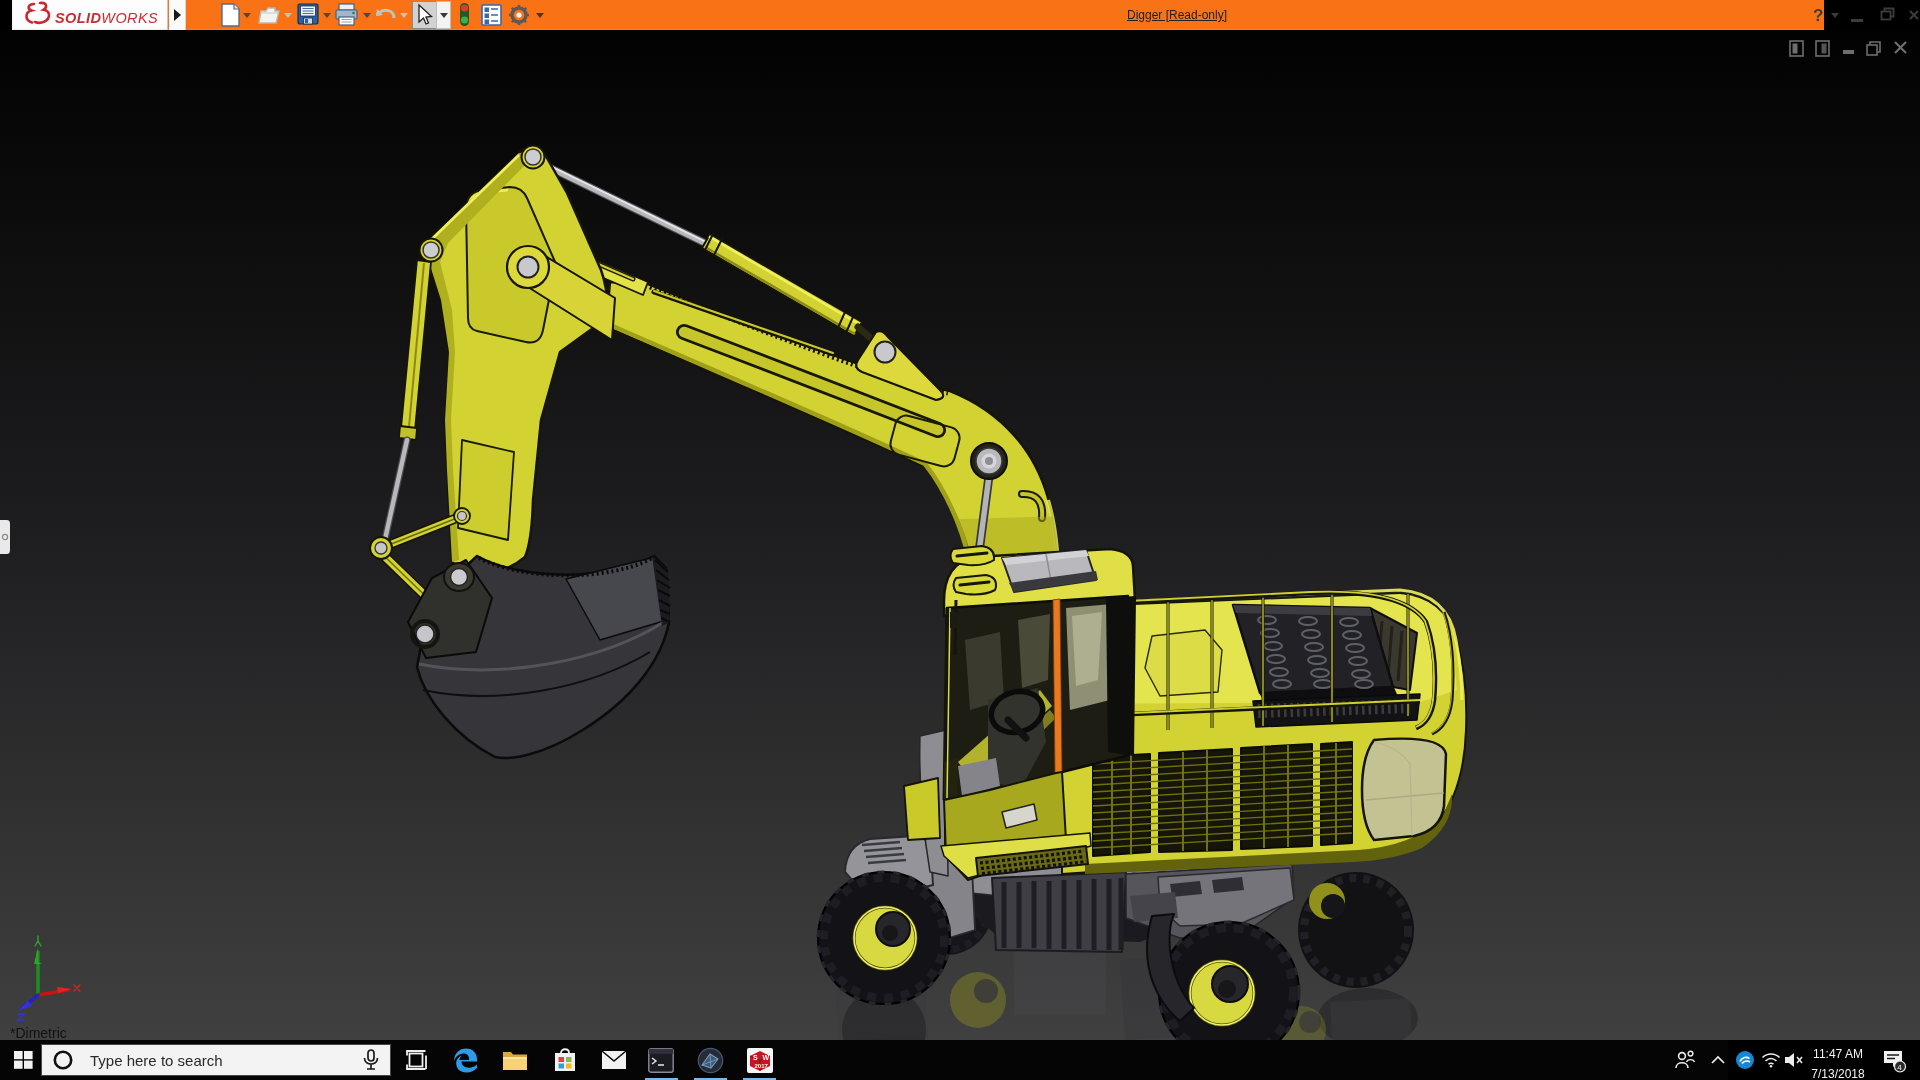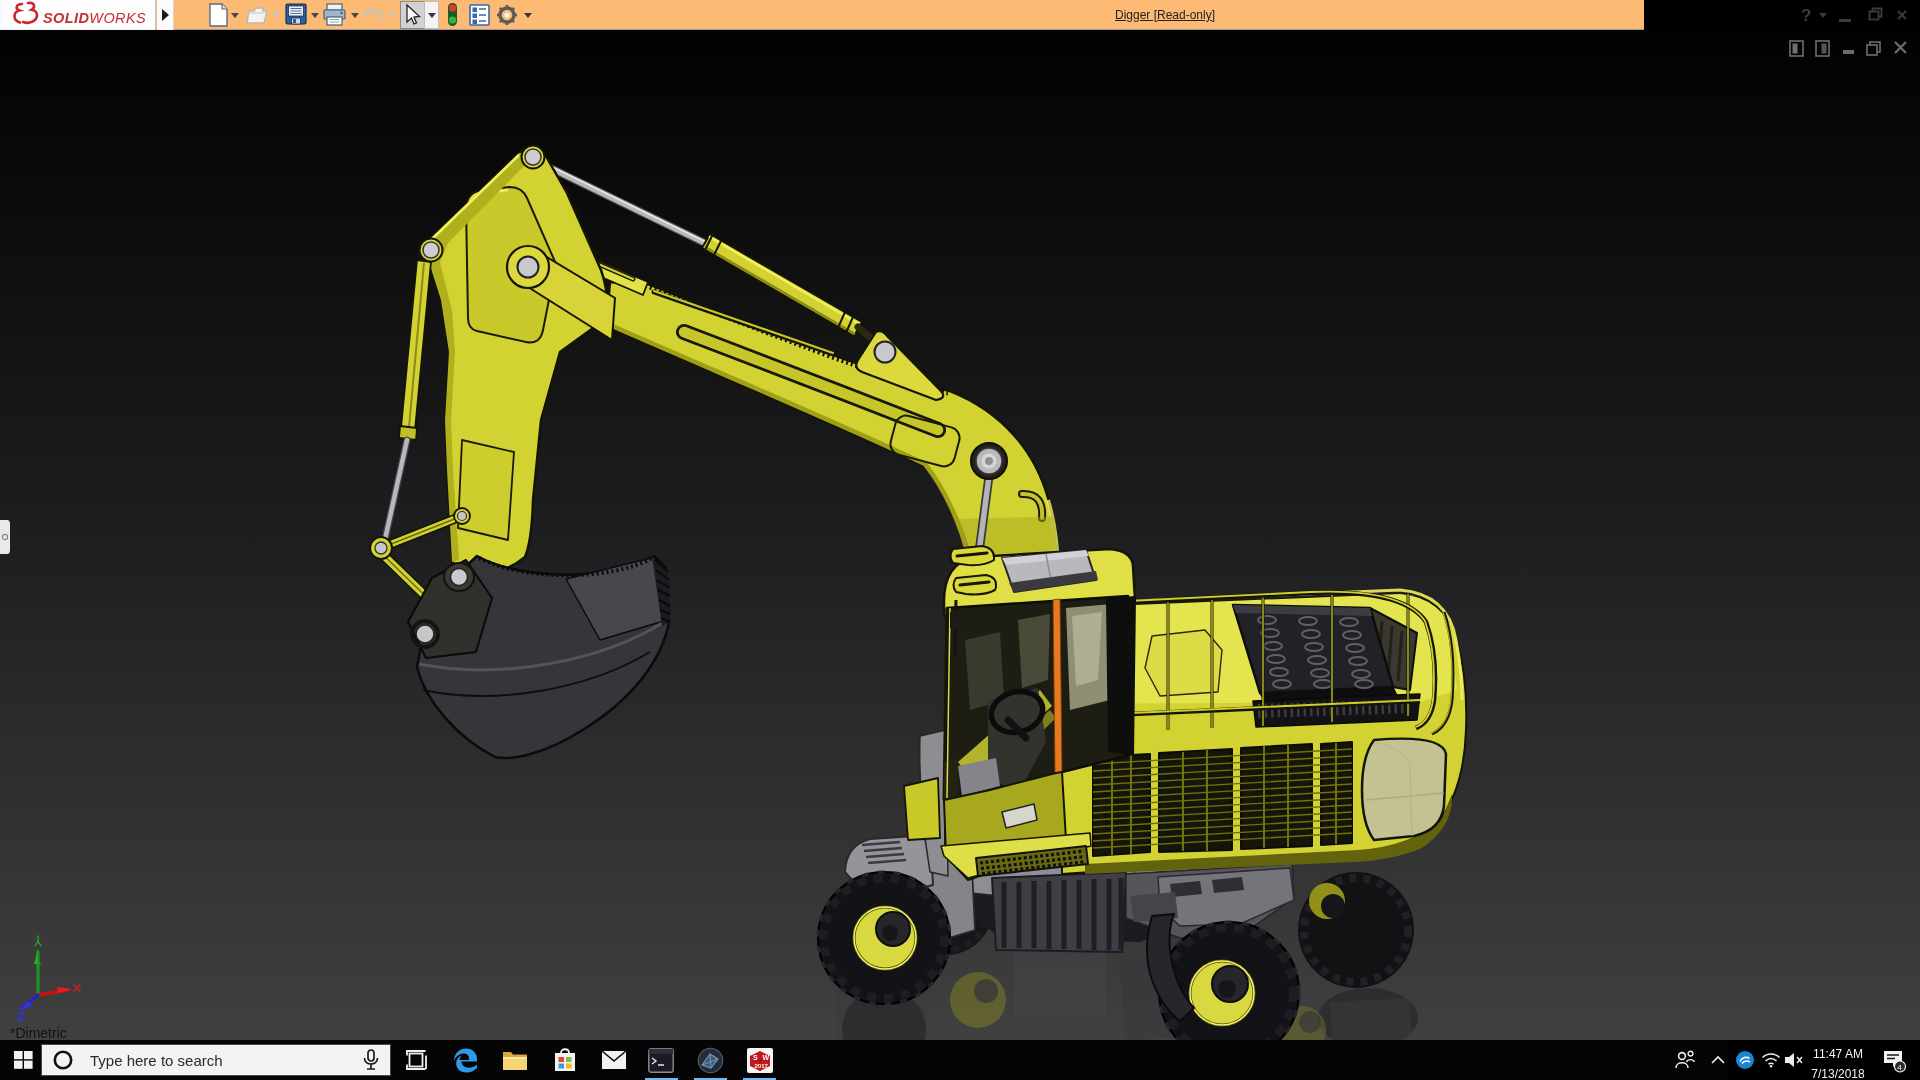--- a/index.html
+++ b/index.html
@@ -1,19 +1,19 @@
 <!DOCTYPE html>
 <html><head>
 <meta charset="utf-8">
 <style>
   * { margin:0; padding:0; box-sizing:border-box; }
   html,body { width:1920px; height:1080px; overflow:hidden; background:#000; font-family:"Liberation Sans", sans-serif; }
   #stage { position:relative; width:1920px; height:1080px; }
   #view { position:absolute; left:0; top:0; }
-  #titlebar { position:absolute; left:0; top:0; width:1644px; height:30px; background:#fdba74; border-bottom:1px solid #9a9a9a; z-index:10; }
+  #titlebar { position:absolute; left:12px; top:0; width:1812px; height:30px; background:#f97316; border-bottom:1px solid #9a9a9a; z-index:10; }
   #taskbar { position:absolute; left:0; top:1040px; width:1728px; height:40px; background:#050505; z-index:10; }
   .tb-abs { position:absolute; }
 </style>
 </head>
 <body>
 <div id="stage">
 
   <svg id="view" width="1920" height="1080" viewBox="0 0 1920 1080">
     <defs>
       <linearGradient id="bg" x1="0" y1="0" x2="0" y2="1">

